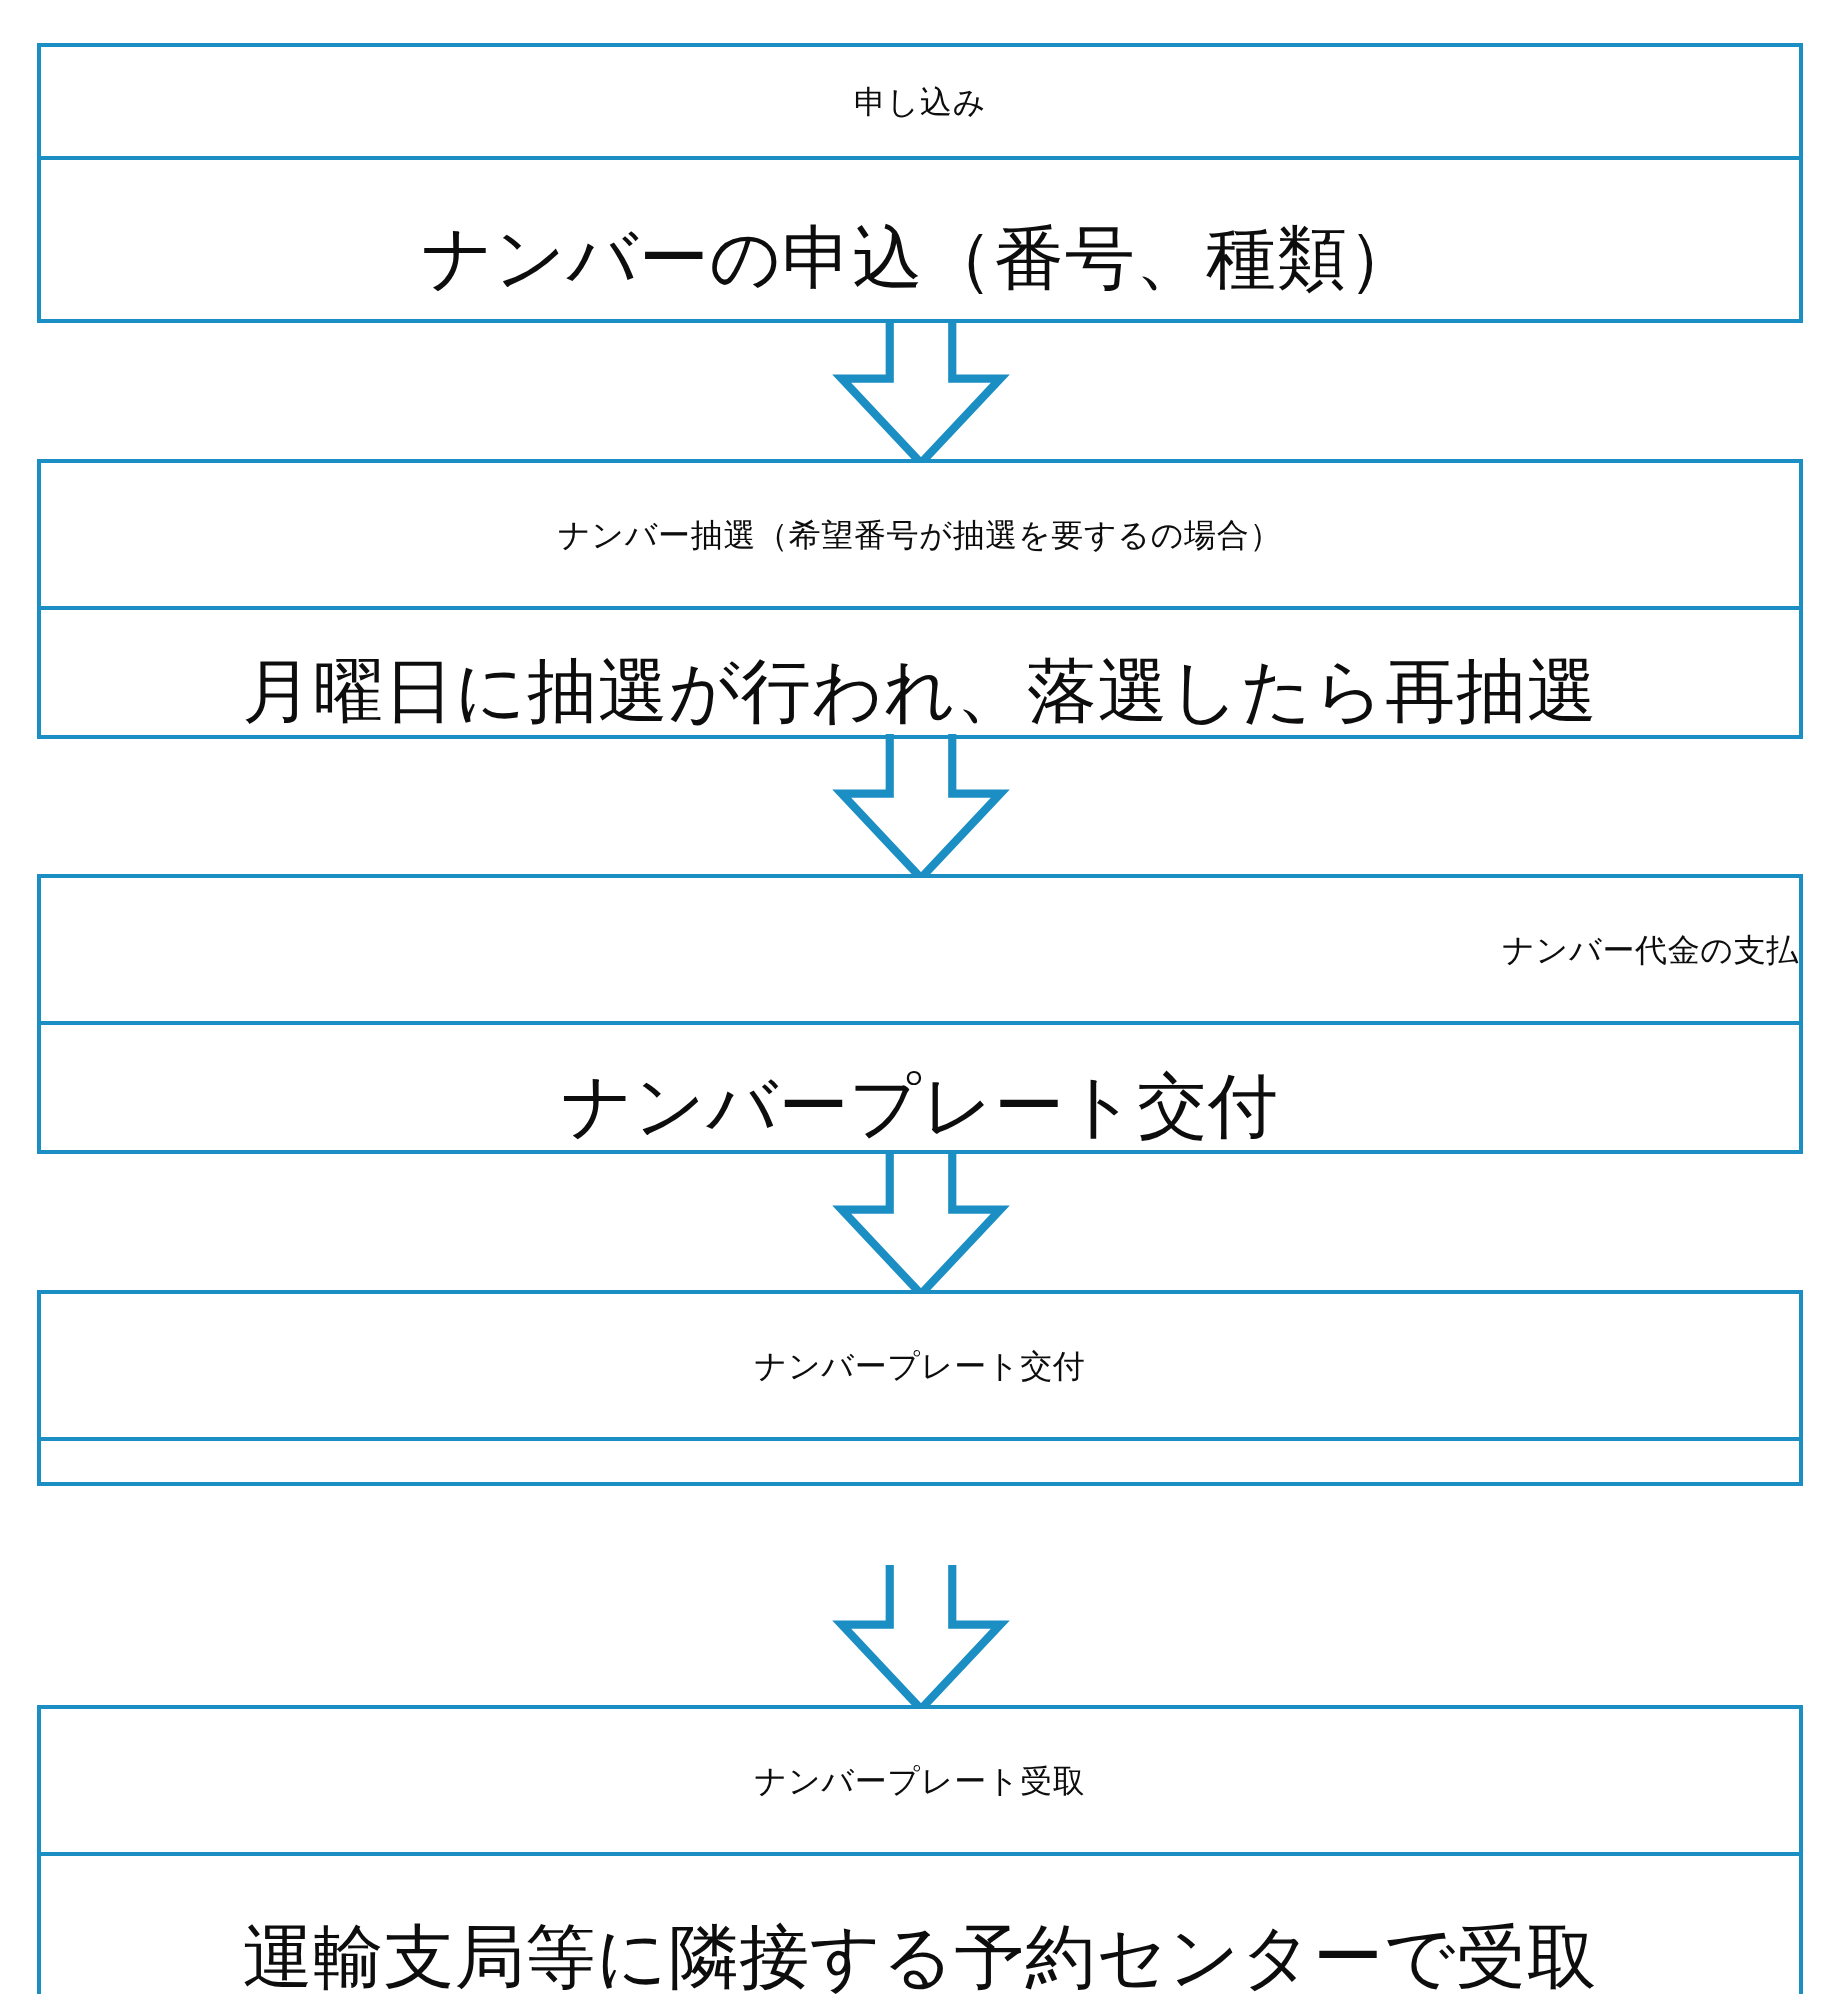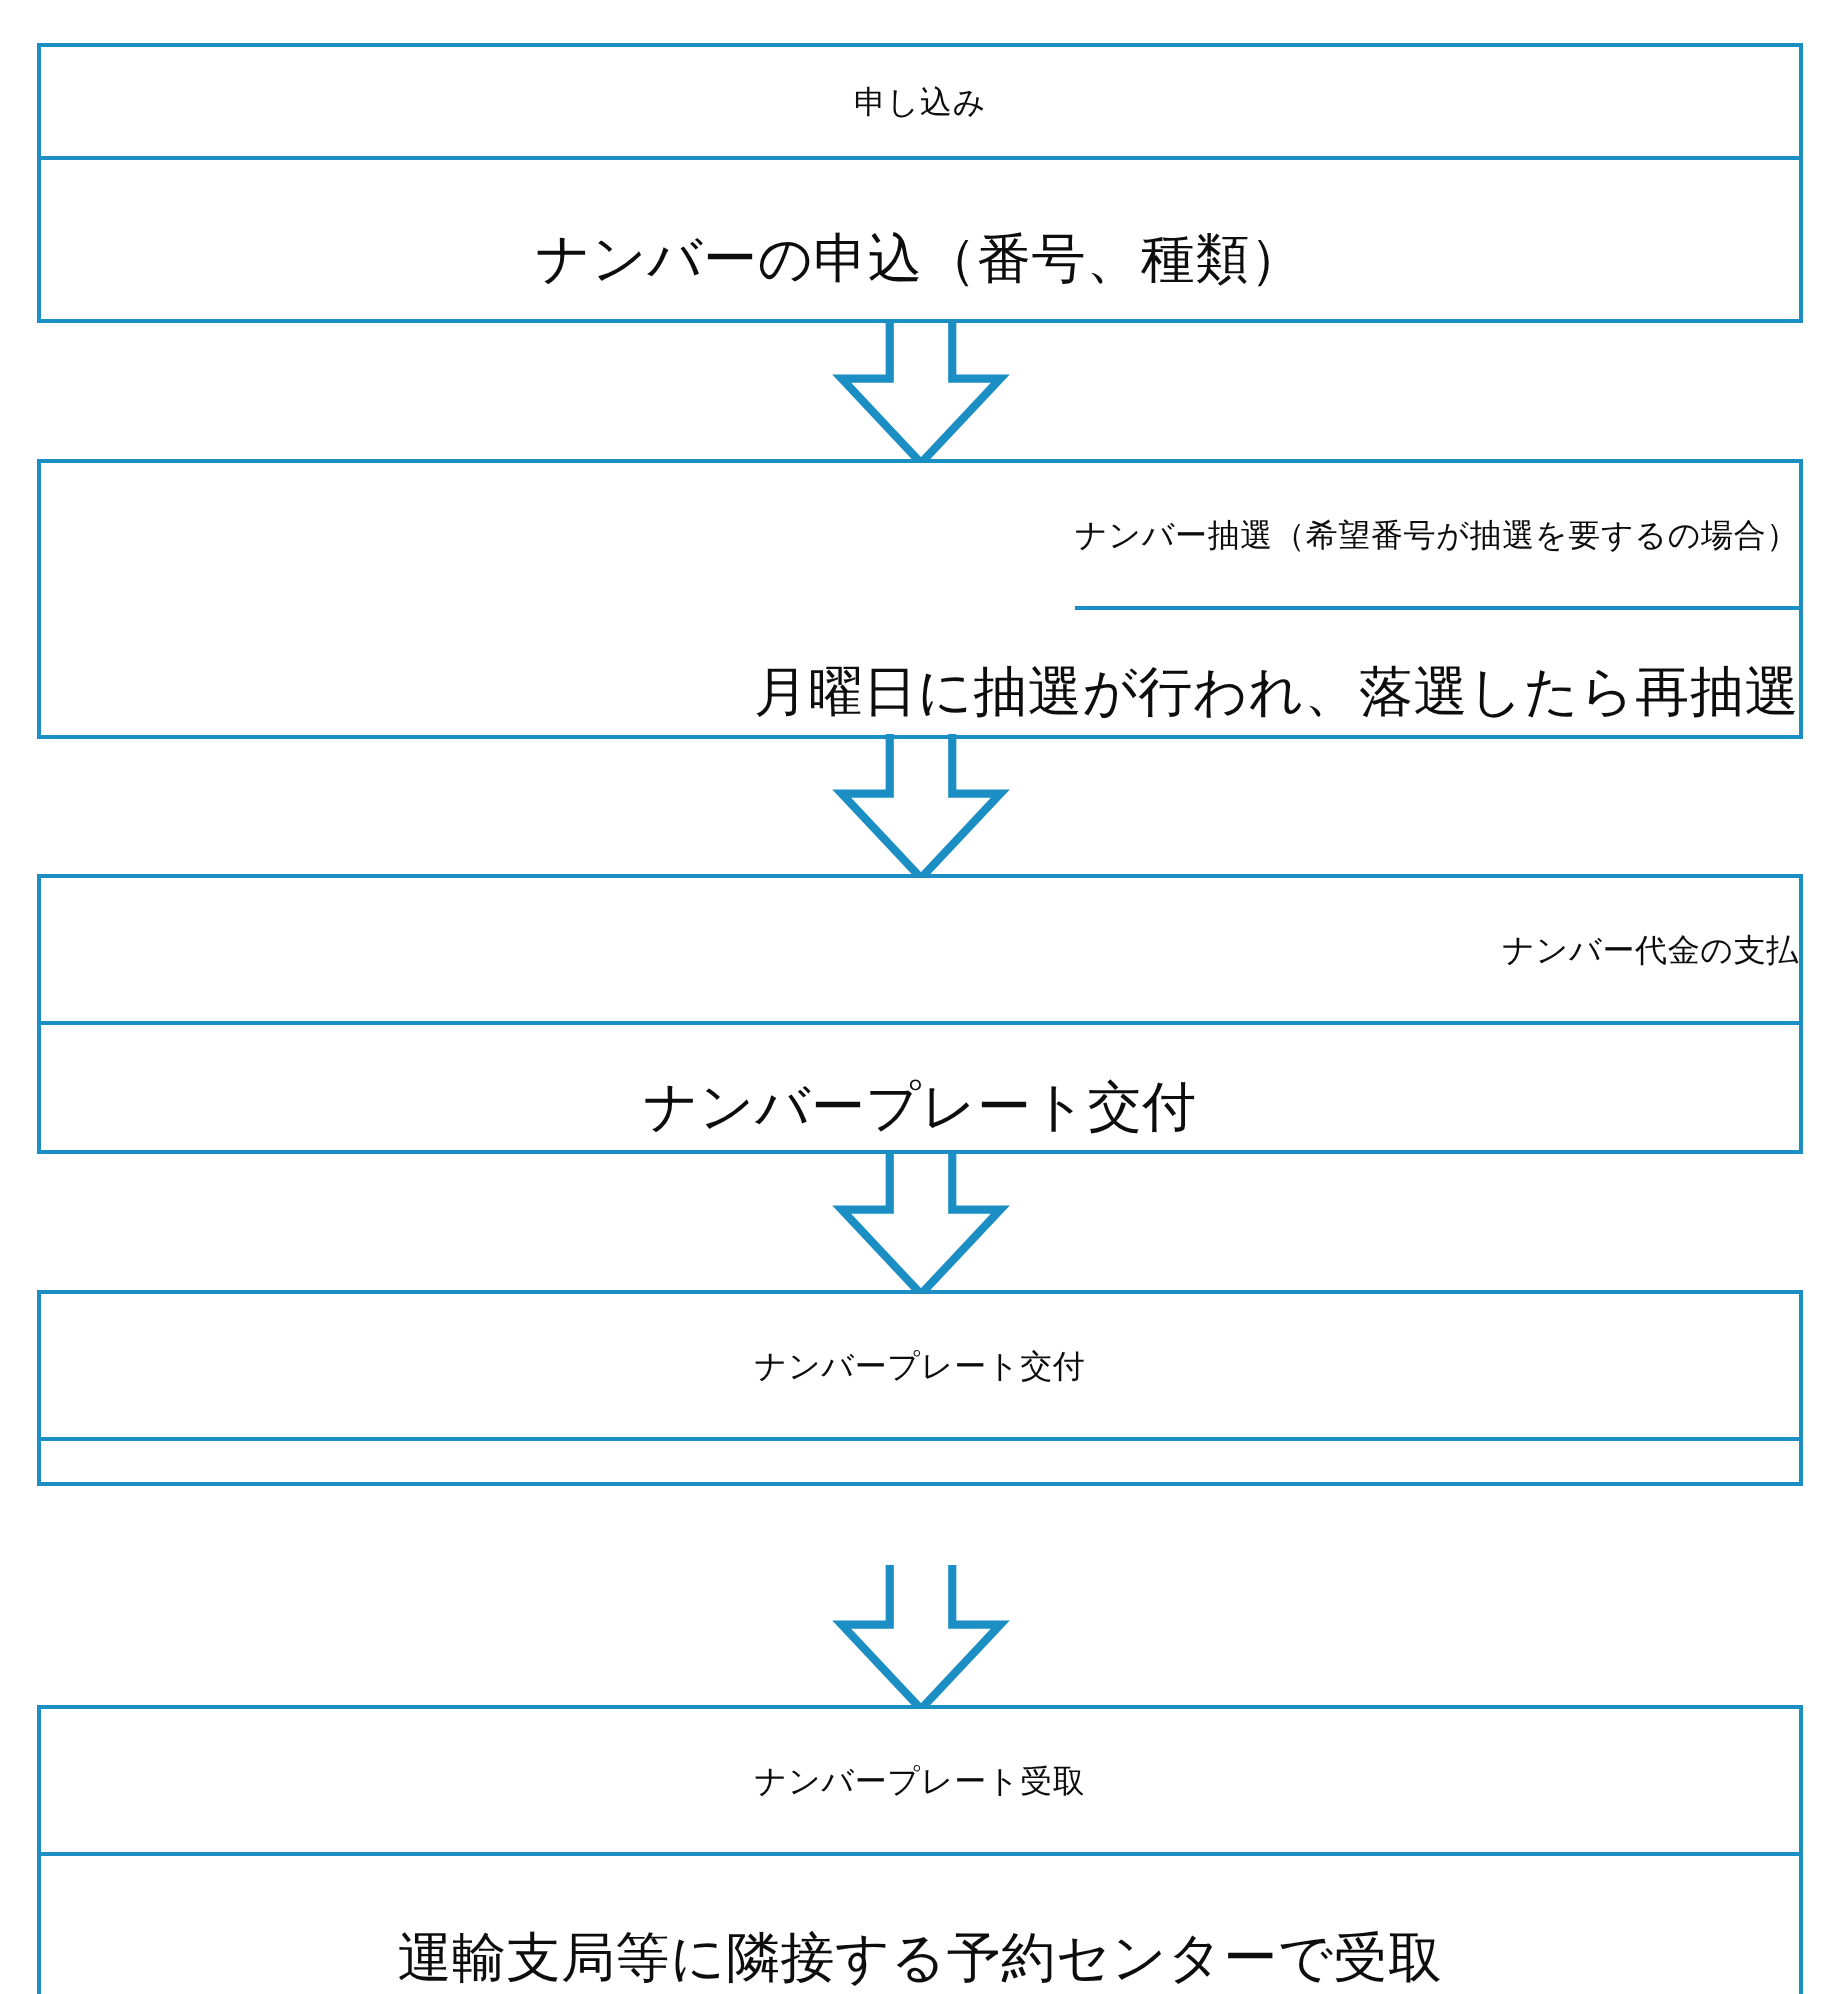--- a/index.html
+++ b/index.html
@@ -55,21 +55,21 @@
 
   .step-header-label {
     font-size: 32px;
     line-height: 1;
     color: #0d0d0d;
     letter-spacing: 0.02em;
     white-space: nowrap;
   }
 
   .step-body-label {
-    font-size: 54px;
+    font-size: 70px;
     line-height: 1;
     color: #0d0d0d;
     letter-spacing: 0.01em;
     white-space: nowrap;
     margin-top: 36px;
   }
 
   
   .flow-arrow {
     position: absolute;
@@ -97,21 +97,21 @@
       <span class="step-body-label">ナンバーの申込（番号、種類）</span>
     </div>
   </div>
 
   <div class="flow-arrow" style="top:319px; height:146px;">
     <svg viewBox="0 0 420 304" preserveAspectRatio="none">
       <path d="M 145 0 L 145 124 L 45 124 L 210 300 L 375 124 L 275 124 L 275 0" fill="none" stroke="#1B8EC4" stroke-width="17" stroke-linejoin="miter" stroke-linecap="butt"></path>
     </svg>
   </div>
 
-  <div class="step-group" style="top:459px; height:280px;align-items:flex-end;">
+  <div class="step-group" style="top:459px; height:280px;">
     <div class="step-header" style="height:147px;">
       <span class="step-header-label">ナンバー抽選（希望番号が抽選を要するの場合）</span>
     </div>
     <div class="step-body">
       <span class="step-body-label">月曜日に抽選が行われ、落選したら再抽選</span>
     </div>
   </div>
 
   <div class="flow-arrow" style="top:734px; height:146px;">
     <svg viewBox="0 0 420 304" preserveAspectRatio="none">

